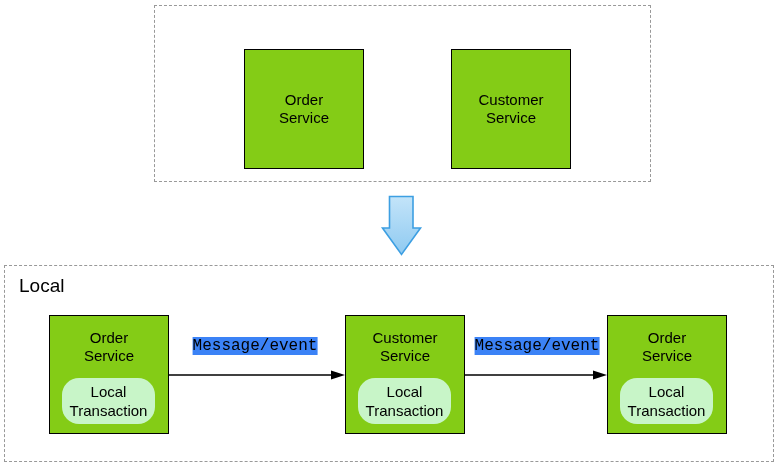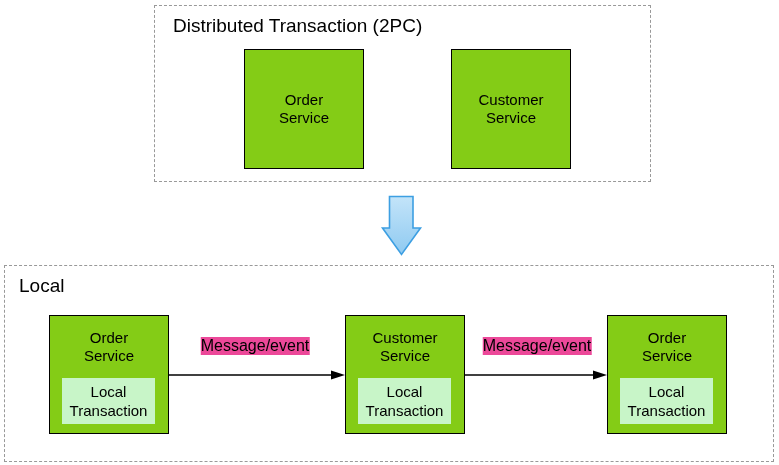--- a/index.html
+++ b/index.html
@@ -77,29 +77,31 @@
     top: 62px;
     width: 93px;
     height: 46px;
     background: var(--green-fill);
     display: flex;
     align-items: center;
     justify-content: center;
     text-align: center;
     font-size: 15px;
     line-height: 19px;
+    border-radius: 17px;
   }
   .edge-label {
     position: absolute;
     top: 71px;
     transform: translateX(-50%);
     font-size: 16px;
     line-height: 18px;
     white-space: nowrap;
-    background: #ec4899;
+    background: #3b82f6;
+    font-family: Liberation Mono, monospace;
   }
   .edge-label-0 { left: 250px; }
   .edge-label-1 { left: 532px; }
   .edges-svg {
     position: absolute;
     left: 0; top: 0;
     width: 770px; height: 197px;
     pointer-events: none;
   }
   .edges-svg line { stroke: var(--edge-color); stroke-width: 1.5; }
@@ -119,21 +121,20 @@
   }
   .stop-top { stop-color: var(--arrow-fill-top); }
   .stop-bottom { stop-color: var(--arrow-fill-bottom); }
 </style>
 </head>
 <body>
 
 <div class="canvas">
 
   <div class="group group-2pc">
-    <div class="group-title">Distributed Transaction (2PC)</div>
     <div class="service-box box-2pc box-2pc-0">
       <span class="service-label">Order Service</span>
     </div>
     <div class="service-box box-2pc box-2pc-1">
       <span class="service-label">Customer Service</span>
     </div>
   </div>
 
   <svg class="down-arrow" viewBox="0 0 43 62" aria-hidden="true">
     <defs>

